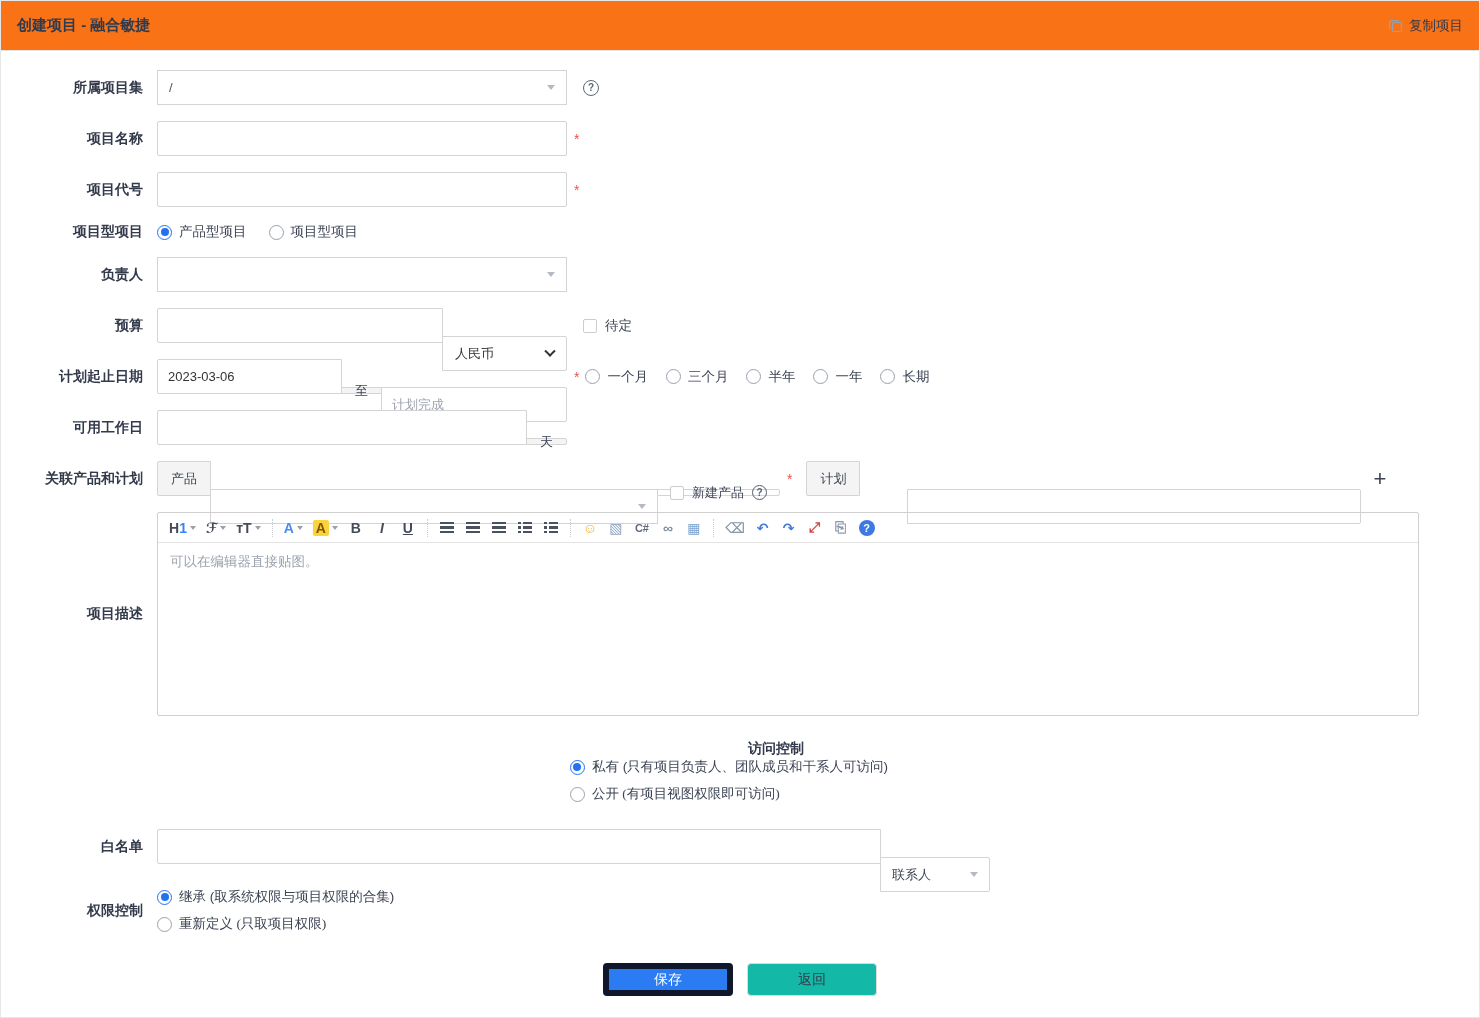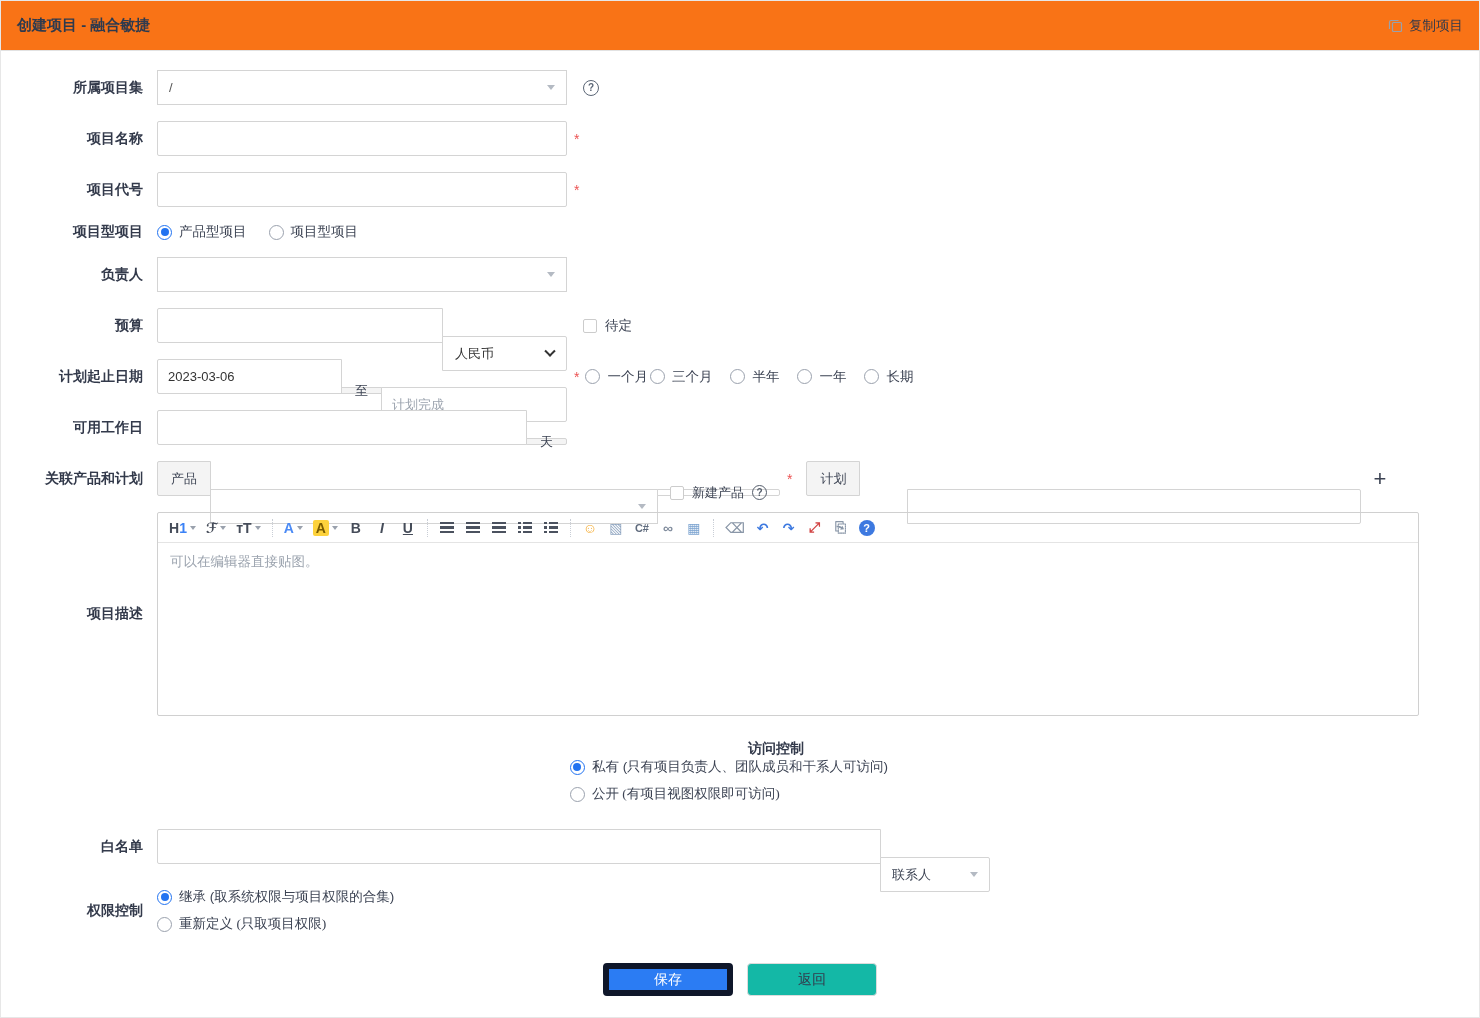--- a/index.html
+++ b/index.html
@@ -193,21 +193,21 @@
     <div class="row">
       <div class="lbl">计划起止日期</div>
       <div class="ctrl">
         <div class="group w410">
           <input class="inp w185" value="2023-03-06" style="">
           <span class="addon">至</span>
           <input class="inp" style="flex: 1 1 0%;" placeholder="计划完成">
         </div>
         <span class="req">*</span>
         <span style="width:6px;"></span>
-        <label class="radio" style="margin-right:2px;">
+        <label class="radio" style="margin-right:18px;">
           <span class="rdot"></span>
           <span>一个月</span>
         </label>
         <label class="radio" style="margin-right:18px;">
           <span class="rdot"></span>
           <span>三个月</span>
         </label>
         <label class="radio" style="margin-right:18px;">
           <span class="rdot"></span>
           <span>半年</span>

